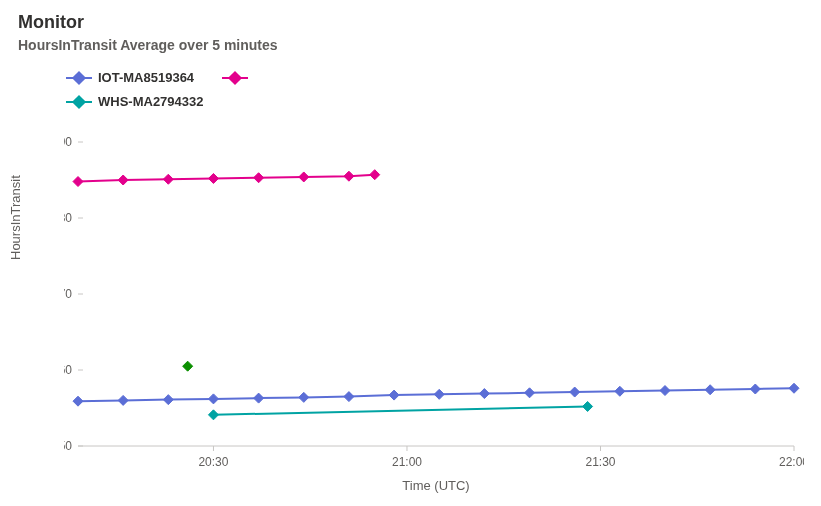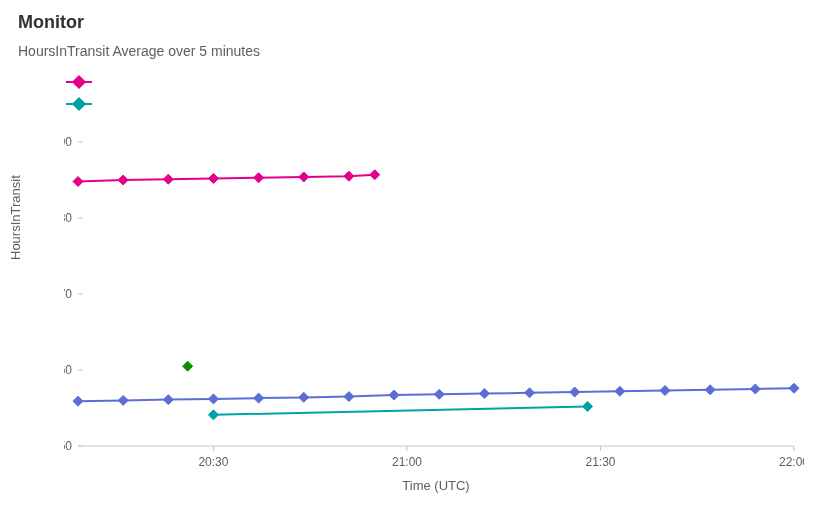--- a/index.html
+++ b/index.html
@@ -16,23 +16,23 @@
     box-sizing: border-box;
     padding: 10px 16px 4px 16px;
   }
   .title {
     font-size: 18px;
     font-weight: 600;
     margin: 2px 2px 0 2px;
   }
   .subtitle {
     font-size: 14px;
-    font-weight: 400;
+    font-weight: 700;
     color: #605e5c;
-    margin: 10px 2px 8px 2px;
+    margin: 4px 2px 8px 2px;
   }
   .legend {
     margin: 14px 0 0 50px;
     font-size: 13px;
     font-weight: 600;
     line-height: 22px;
   }
   .legend-item {
     display: inline-flex;
     align-items: center;
@@ -80,28 +80,35 @@
 </style>
 </head>
 <body>
 
 <div class="wrap">
   <div class="title">Monitor</div>
   <div class="subtitle">HoursInTransit Average over 5 minutes</div>
 
   <div class="legend" id="legend"><span class="legend-item">
         <span class="legend-glyph">
+          <span class="line" style="background:#5b6ed6"></span>
+          <span class="diamond" style="background:#5b6ed6"></span>
+        </span>
+        <span>IOT-MA8519364</span>
+      </span><span class="legend-item">
+        <span class="legend-glyph">
           <span class="line" style="background:#e3008c"></span>
           <span class="diamond" style="background:#e3008c"></span>
         </span>
       </span><br><span class="legend-item">
         <span class="legend-glyph">
           <span class="line" style="background:#00a3a3"></span>
           <span class="diamond" style="background:#00a3a3"></span>
         </span>
+        <span>WHS-MA2794332</span>
       </span></div>
 
   <div class="y-title">HoursInTransit</div>
 
   <div class="plot-area">
     <svg id="plot-svg" width="740" height="360">
         <line x1="14" x2="19" y1="310" y2="310" class="axis-line"></line>
         <text x="8" y="314" text-anchor="end" class="tick-label">50</text>
         <line x1="14" x2="19" y1="234" y2="234" class="axis-line"></line>
         <text x="8" y="238" text-anchor="end" class="tick-label">60</text>

